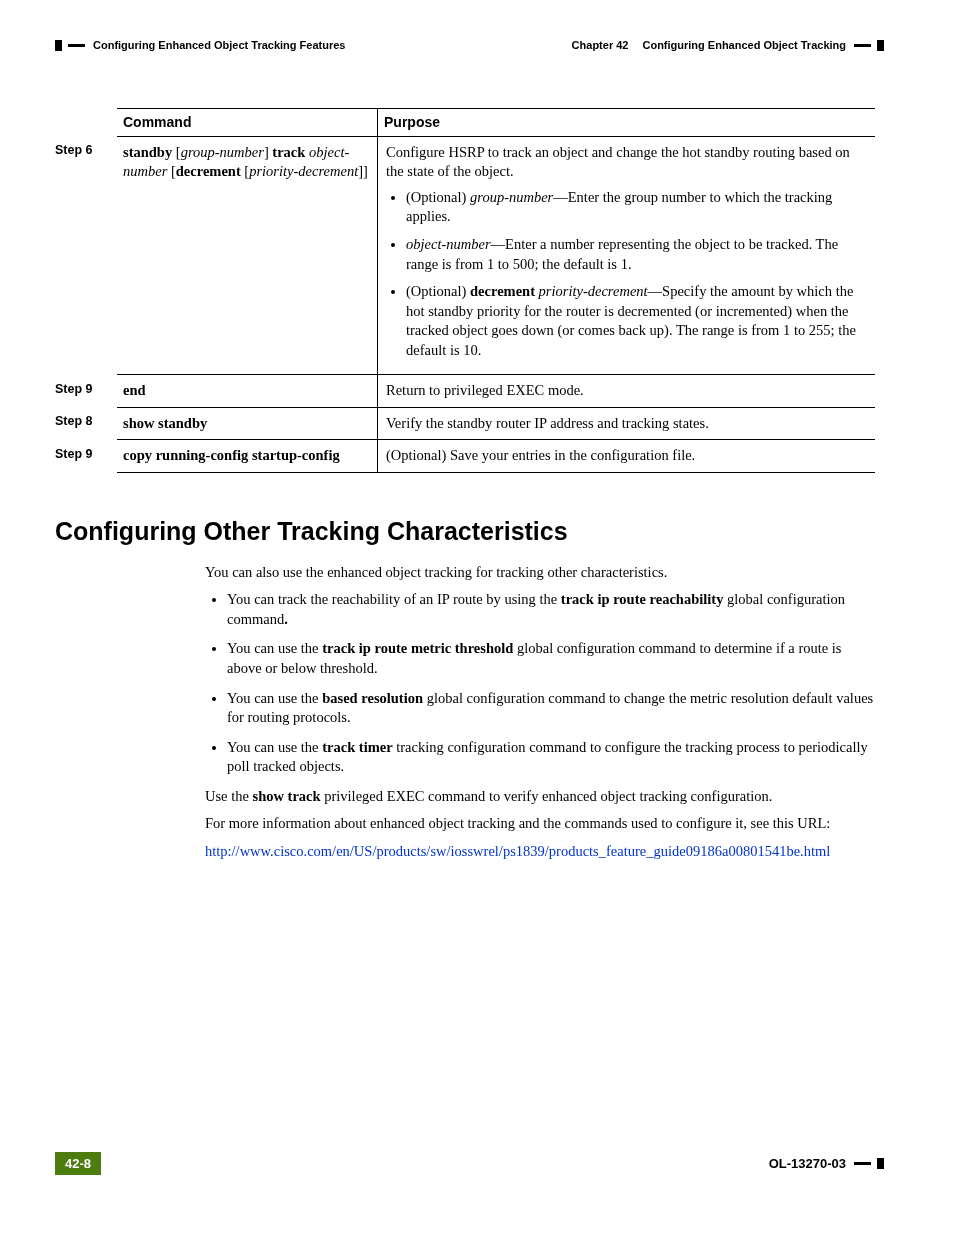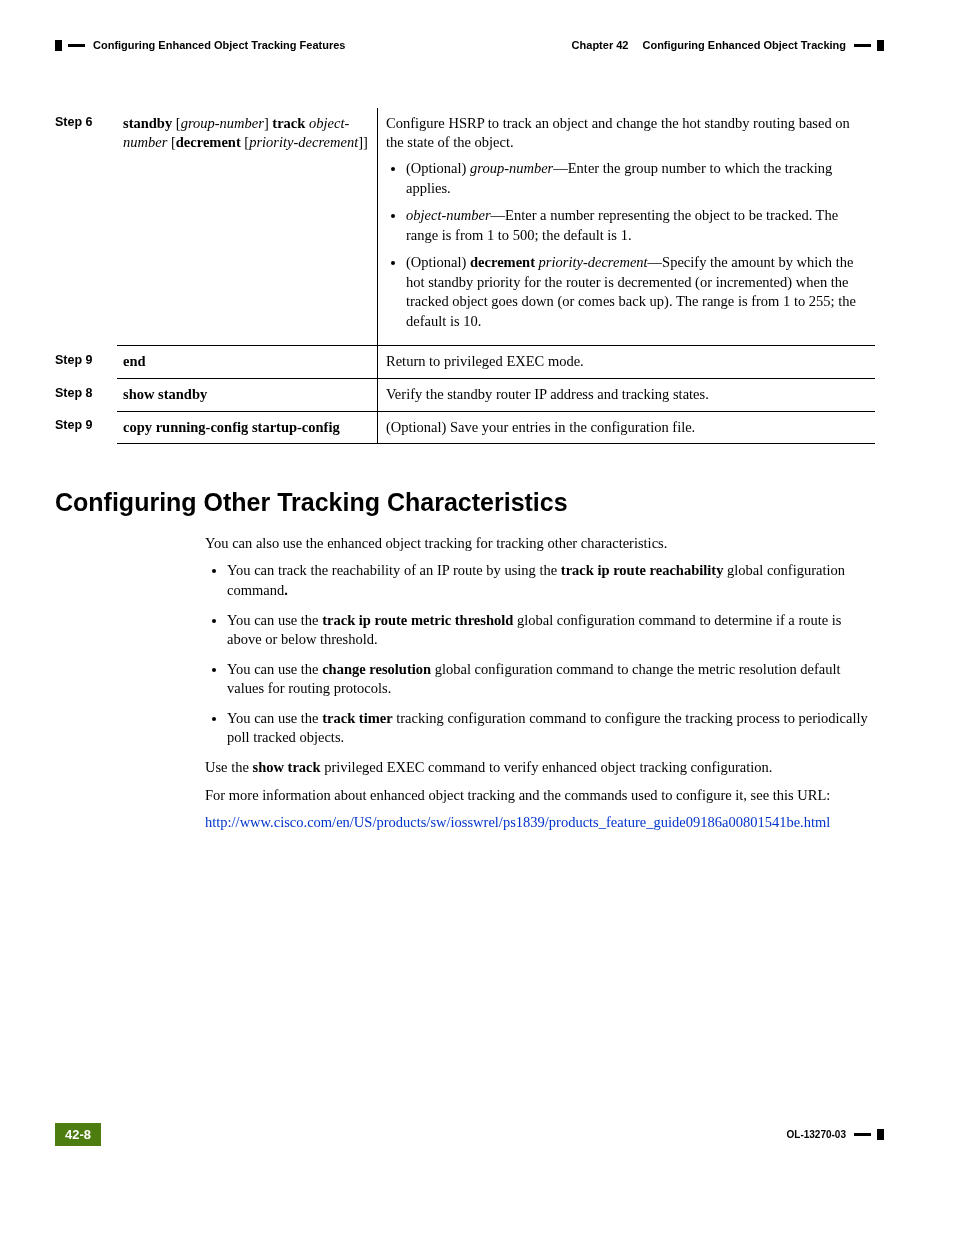--- a/index.html
+++ b/index.html
@@ -109,21 +109,21 @@
     color: #fff;
     font-family: Arial, Helvetica, sans-serif;
     font-weight: bold;
     font-size: 13px;
     padding: 3px 10px;
     display: inline-block;
   }
   .doc-id {
     font-family: Arial, Helvetica, sans-serif;
     font-weight: bold;
-    font-size: 10px;
+    font-size: 13px;
     display: flex;
     align-items: center;
   }
   .doc-id .bar-thin { margin-left: 8px; }
   .doc-id .bar-thick { margin-left: 6px; }
 </style>
 </head>
 <body>
 
 <div class="header-row">
@@ -136,20 +136,25 @@
     <span>Chapter 42</span>
     <span style="width:14px;display:inline-block"></span>
     <span>Configuring Enhanced Object Tracking</span>
     <span class="bar-thin"></span>
     <span class="bar-thick"></span>
   </div>
 </div>
 
 <table class="steps">
   <tbody>
+      <tr>
+    <th style="border:none"></th>
+    <th class="cmdh">Command</th>
+    <th class="purph">Purpose</th>
+  </tr>
 
   <tr>
     <td class="stepcol">Step 6</td>
     <td class="cmdcol">
       <b>standby</b>
       [<i>group-number</i>]
       <b>track</b>
       <i>object-number</i>
       [<b>decrement</b>
       [<i>priority-decrement</i>]]
@@ -195,21 +200,21 @@
 <div class="body-indent">
   <p>You can also use the enhanced object tracking for tracking other characteristics.</p>
   <ul class="body-list">
     <li>
       <span>You can track the reachability of an IP route by using the </span><b>track ip route reachability</b><span> global configuration command</span><b>.</b>
     </li>
     <li>
       <span>You can use the </span><b>track ip route metric threshold</b><span> global configuration command to determine if a route is above or below threshold.</span>
     </li>
     <li>
-      <span>You can use the </span><b>change resolution</b><span> global configuration command to change the metric resolution default values for routing protocols.</span>
+      <span>You can use the </span><b>based resolution</b><span> global configuration command to change the metric resolution default values for routing protocols.</span>
     </li>
     <li>
       <span>You can use the </span><b>track timer</b><span> tracking configuration command to configure the tracking process to periodically poll tracked objects.</span>
     </li>
   </ul>
   <p>
     <span>Use the </span><b>show track</b><span> privileged EXEC command to verify enhanced object tracking configuration.</span>
   </p>
   <p>For more information about enhanced object tracking and the commands used to configure it, see this URL:</p>
   <p><a class="ext">http://www.cisco.com/en/US/products/sw/iosswrel/ps1839/products_feature_guide09186a00801541be.html</a></p>

